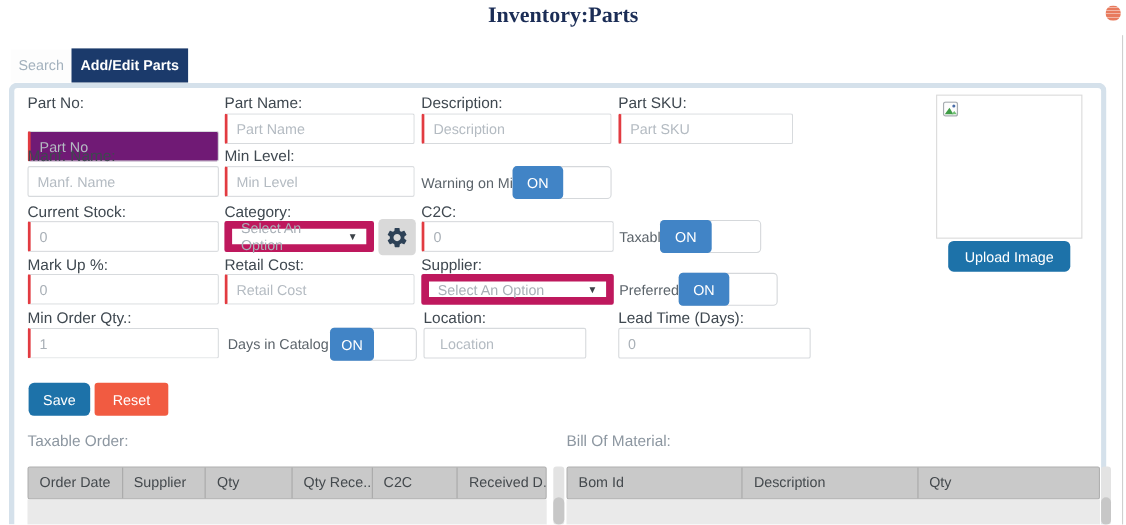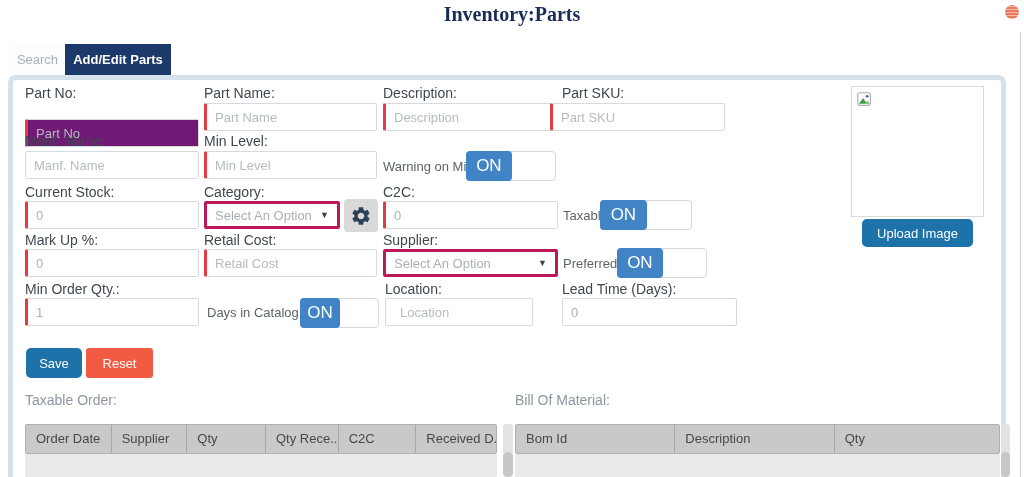--- a/index.html
+++ b/index.html
@@ -23,28 +23,28 @@
   .panel{position:absolute;left:8px;top:75px;width:998px;height:402px;background:#fff;
     border:5px solid #d5e1eb;border-bottom:none;border-radius:8px 8px 0 0;box-sizing:border-box;}
 
   
   .flabel{position:absolute;font-size:14px;color:#3f4850;}
   .tinput{position:absolute;height:28px;border:1px solid #d7dadd;border-radius:2px;background:#fff;
     font-family:"Liberation Sans",sans-serif;font-size:13px;color:#a9b0b7;padding:0 8px;box-sizing:border-box;outline:none;}
   .tinput::placeholder{color:#b4bbc2;opacity:1;}
   .req{border-left:3px solid #e23b41;}
   .gray-bg{background:#701a75;margin-top:16px;}
-  .select{position:absolute;height:28px;border:3px solid #be185d;border-radius:2px;background:#fff;
+  .select{position:absolute;height:28px;border:7px solid #be185d;border-radius:2px;background:#fff;
     box-sizing:border-box;display:flex;align-items:center;justify-content:space-between;
     padding:5px 8px;font-size:13px;color:#a9b0b7;cursor:pointer;}
   .caret{font-size:9px;color:#3c4248;margin-left:6px;}
   .toggle{position:absolute;height:30px;border:1px solid #d5d8db;border-radius:4px;background:#fff;
     box-sizing:border-box;cursor:pointer;}
   .toggle .on-ind{position:absolute;left:-1px;top:-1px;height:30px;width:52%;background:#4184c6;border-radius:4px;
-    color:#fff;font-size:17px;display:flex;align-items:center;justify-content:center;}
+    color:#fff;font-size:13px;display:flex;align-items:center;justify-content:center;}
   .tog-label{position:absolute;font-size:13px;color:#5c646b;}
   .gear-btn{position:absolute;left:344px;top:199px;width:34px;height:33px;background:#d9d9d9;border:none;
     border-radius:4px;display:flex;align-items:center;justify-content:center;cursor:pointer;padding:0;}
 
   
   .img-box{position:absolute;left:851px;top:86px;width:131px;height:129px;background:#fff;border:1px solid #dadada;}
   .broken-icon{position:absolute;left:5px;top:5px;}
   .upload-btn{position:absolute;left:862px;top:219px;width:111px;height:28px;background:#1d72a9;border:none;
     border-radius:5px;color:#fff;font-size:13px;font-family:"Liberation Sans",sans-serif;cursor:pointer;}
 
@@ -80,21 +80,21 @@
 
   <div class="panel"></div>
 
   <div class="flabel" style="left:25px;top:85px">Part No:</div>
   <input class="tinput req gray-bg" style="left: 25px; top: 103px; width: 174px;" placeholder="Part No">
   <div class="flabel" style="left:204px;top:85px">Part Name:</div>
   <input class="tinput req" style="left: 204px; top: 103px; width: 173px;" placeholder="Part Name">
   <div class="flabel" style="left:383px;top:85px">Description:</div>
   <input class="tinput req" style="left: 383px; top: 103px; width: 173px;" placeholder="Description">
   <div class="flabel" style="left:562px;top:85px">Part SKU:</div>
-  <input class="tinput req" style="left: 550px; top: 103px; width: 175px;" placeholder="Part SKU">
+  <input class="tinput req" style="left: 562px; top: 103px; width: 159px;" placeholder="Part SKU">
 
   <div class="flabel" style="left:25px;top:133px">Manf. Name:</div>
   <input class="tinput" style="left: 25px; top: 151px; width: 174px;" placeholder="Manf. Name">
   <div class="flabel" style="left:204px;top:133px">Min Level:</div>
   <input class="tinput req" style="left: 204px; top: 151px; width: 173px;" placeholder="Min Level">
   <div class="tog-label" style="left:383px;top:159px">Warning on Min</div>
   <div class="toggle" style="left:466px;top:151px;width:90px">
     <span class="on-ind">ON</span>
   </div>
 

